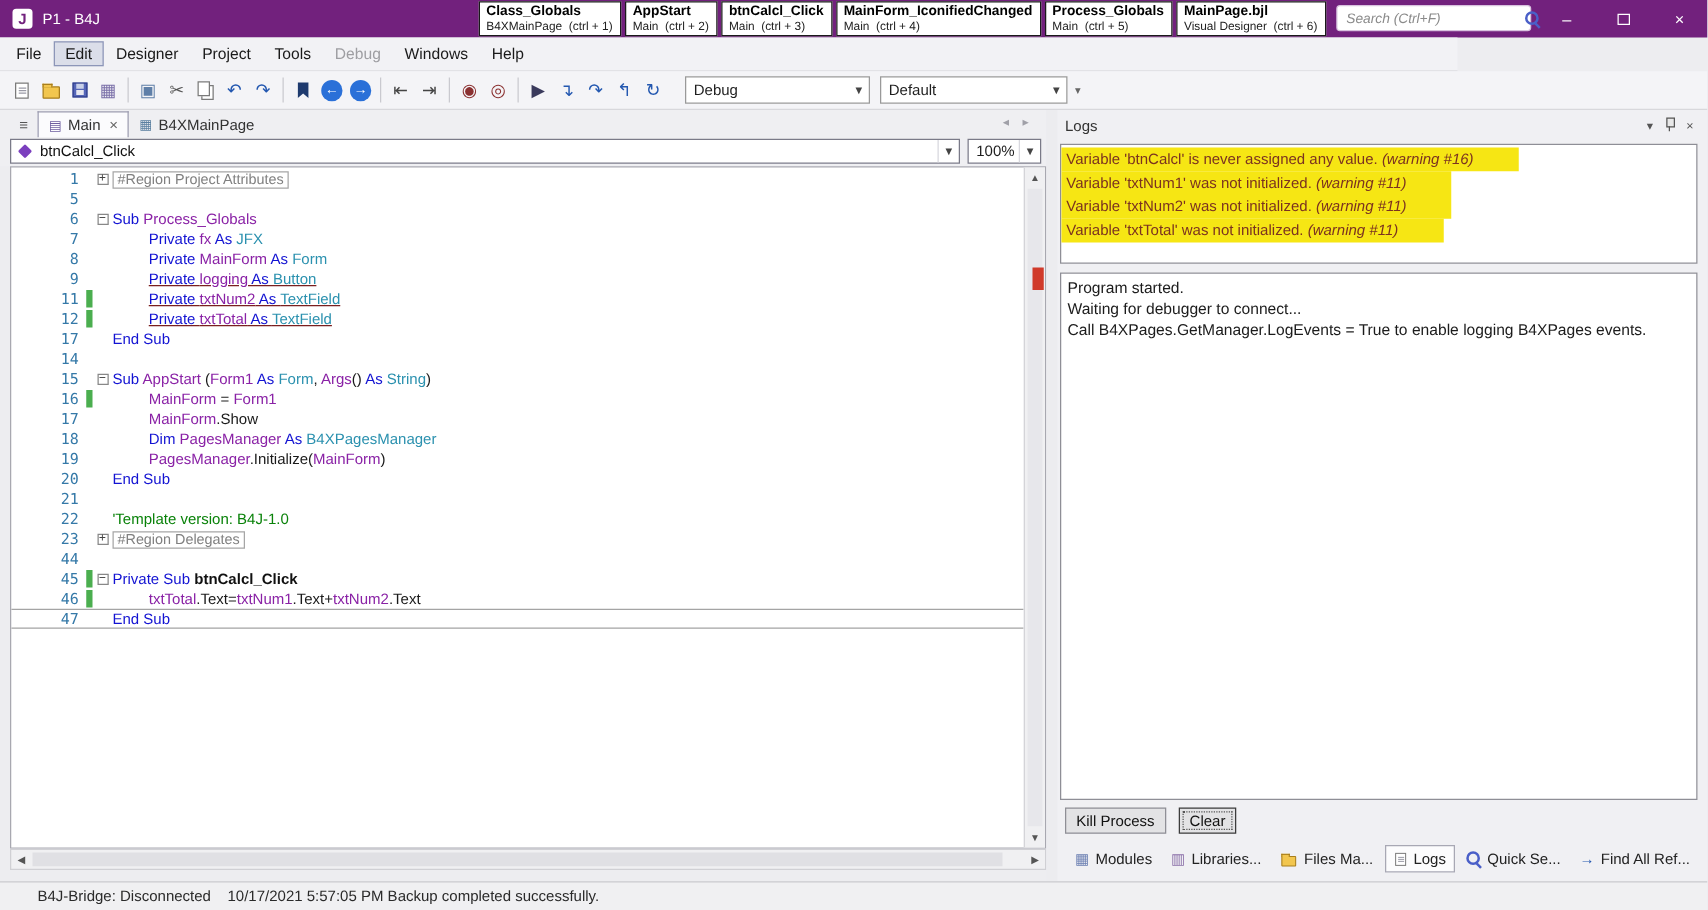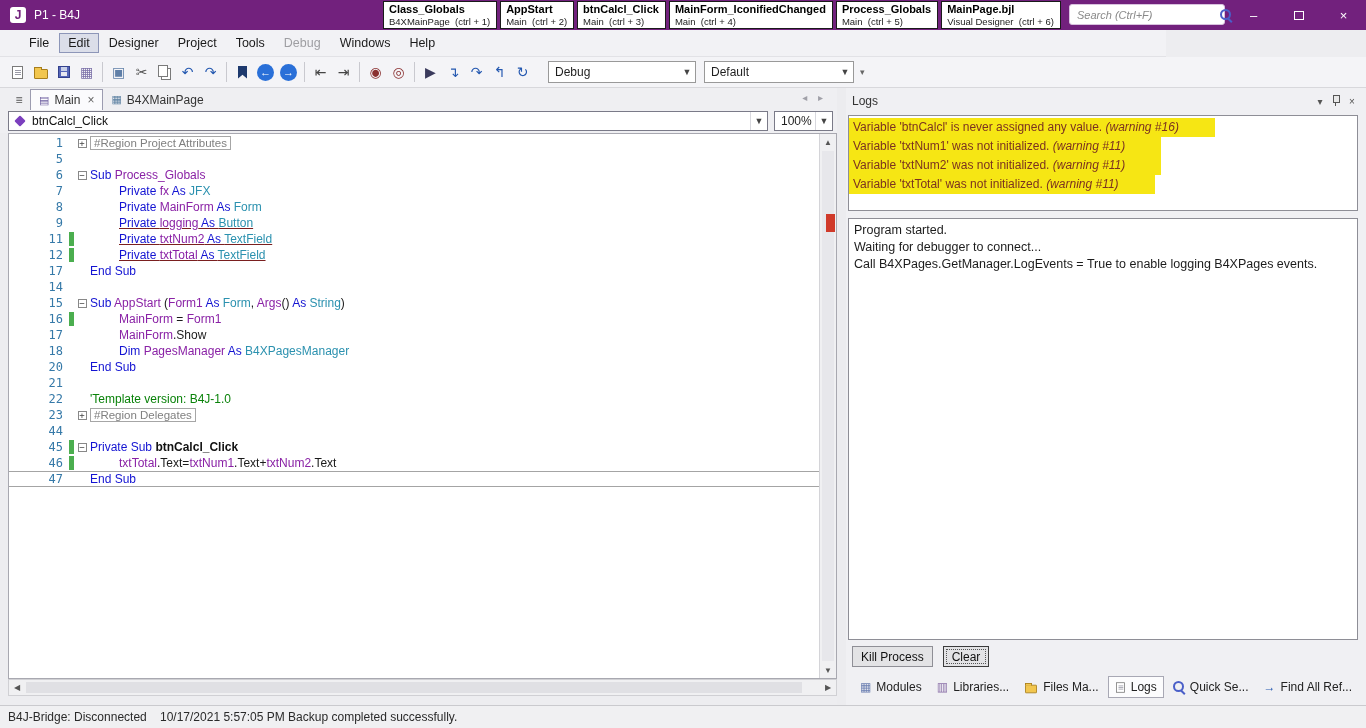--- a/index.html
+++ b/index.html
@@ -20,21 +20,21 @@
   .qt1{font-size:11px;font-weight:bold;line-height:13px;}
   .qt2{font-size:9.5px;line-height:11px;color:#222;}
   .searchbox{position:absolute;left:1069px;top:4px;width:156px;height:21px;background:#fff;border:1px solid #D8C2DE;border-radius:3px;display:flex;align-items:center;padding:0 4px 0 7px;}
   .searchbox input{border:none;outline:none;flex:1;font-size:11px;font-style:italic;color:#555;background:transparent;}
   .searchbox input::placeholder{color:#8A8A8A;font-style:italic;}
   .winbtns{position:absolute;right:0;top:0;height:30px;display:flex;}
   .wbtn{width:45px;height:30px;display:flex;align-items:center;justify-content:center;color:#fff;font-size:13px;}
   .maxbox{width:10px;height:9px;border:1px solid #fff;display:inline-block;}
 
   
-  .menubar{position:absolute;left:0;top:30px;width:1166px;height:27px;background:#F2F2F5;border-bottom:1px solid #E2E2E6;display:flex;align-items:center;padding-left:20px;}
+  .menubar{position:absolute;left:0;top:30px;width:1166px;height:27px;background:#F2F2F5;border-bottom:1px solid #E2E2E6;display:flex;align-items:center;padding-left:4px;}
   .mitem{padding:3px 9px;font-size:12.5px;color:#1A1A1A;margin-right:1px;}
   .mitem.selected{background:#DBDEE9;border:1px solid #8D96B8;padding:2px 8px;}
   .mitem.disabled{color:#9E9EA2;}
 
   
   .toolbar{position:absolute;left:0;top:57px;width:1366px;height:31px;background:#F4F4F7;border-bottom:1px solid #D8D8DC;display:flex;align-items:center;padding-left:6px;}
   .ticons{display:flex;align-items:center;}
   .tbtn{width:23px;height:23px;display:flex;align-items:center;justify-content:center;position:relative;}
   .tbtn .g{font-size:14px;line-height:14px;}
   .tsep{width:1px;height:20px;background:#C9C9CF;margin:0 4px;}
@@ -125,21 +125,21 @@
   .logbtns{position:absolute;left:6px;top:558px;height:22px;display:flex;gap:10px;}
   .lbtn{height:21px;background:#E3E3E5;border:1px solid #8F8F96;font-size:12px;color:#111;padding:0 8px;display:flex;align-items:center;}
   .lbtn.focus{border:1px solid #3C3C3C;outline:1px dotted #555;outline-offset:-4px;}
   .btabs{position:absolute;left:0;right:0;top:586px;height:26px;display:flex;justify-content:space-between;align-items:center;padding:0 8px;}
   .btab{display:flex;align-items:center;gap:5px;font-size:12px;color:#222;padding:3px 6px;white-space:nowrap;}
   .btab .g{font-size:12px;}
   .btab.active{background:#FCFCFD;border:1px solid #A8A8B4;}
 
   
   .statusbar{position:absolute;left:0;top:705px;width:1366px;height:23px;background:#F0F0F2;border-top:1px solid #CACACE;}
-  .statusbar span{position:absolute;top:4px;font-size:12px;color:#2A2A2A;}
+  .statusbar span{position:absolute;top:4px;font-size:12px;color:#2A2A2A;margin-left:22px;}
   .st1{left:8px;} .st2{left:160px;}
 </style>
 </head>
 <body>
 
 <div class="titlebar">
   <div class="appicon">J</div>
   <div class="wtitle">P1 - B4J</div>
   <div class="qbar">
       <div class="qtab">
@@ -388,20 +388,26 @@
             <div class="lfold"></div>
             <div class="lcode" style="padding-left: 29px;"><span><span class="tk-i">MainForm</span><span class="tk-p">.Show</span></span></div>
           </div>
           <div class="cline">
             <div class="lnum">18</div>
             <div class="lmark"></div>
             <div class="lfold"></div>
             <div class="lcode" style="padding-left: 29px;"><span><span class="tk-k">Dim </span><span class="tk-i">PagesManager</span><span class="tk-k"> As </span><span class="tk-t">B4XPagesManager</span></span></div>
           </div>
           <div class="cline">
+            <div class="lnum">19</div>
+            <div class="lmark"></div>
+            <div class="lfold"></div>
+            <div class="lcode" style="padding-left: 29px;"><span><span class="tk-i">PagesManager</span><span class="tk-p">.Initialize(</span><span class="tk-i">MainForm</span><span class="tk-p">)</span></span></div>
+          </div>
+          <div class="cline">
             <div class="lnum">20</div>
             <div class="lmark"></div>
             <div class="lfold"></div>
             <div class="lcode"><span><span class="tk-k">End Sub</span></span></div>
           </div>
           <div class="cline">
             <div class="lnum">21</div>
             <div class="lmark"></div>
             <div class="lfold"></div>
             <div class="lcode"><span></span></div>

